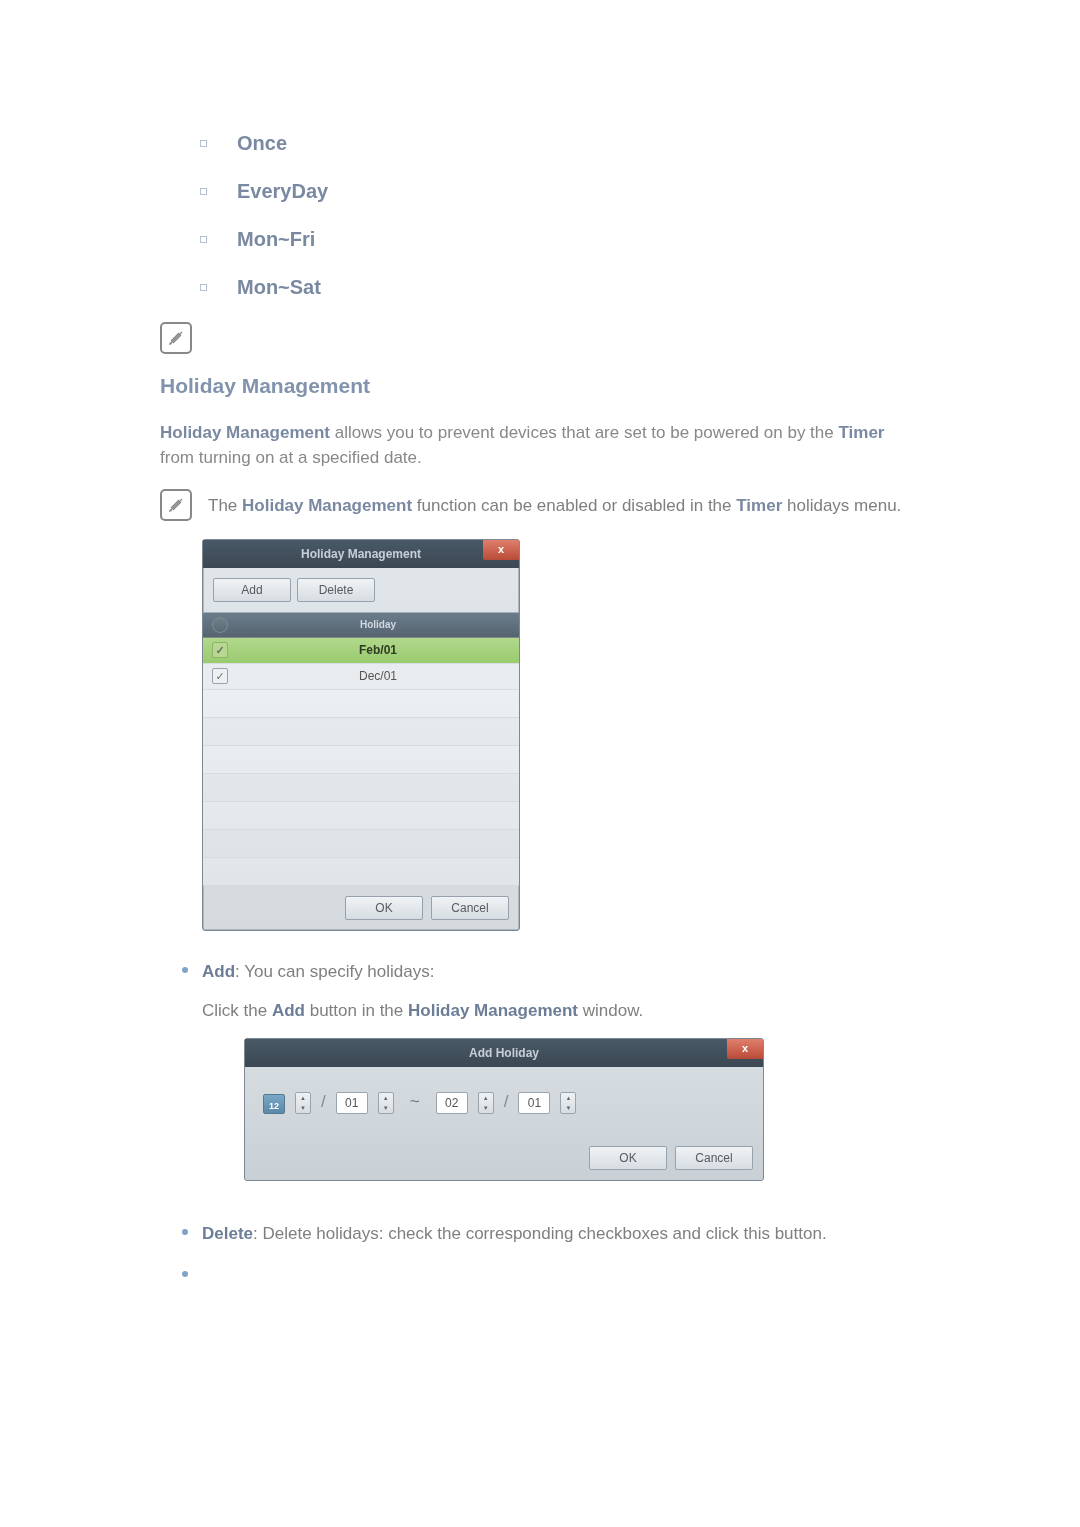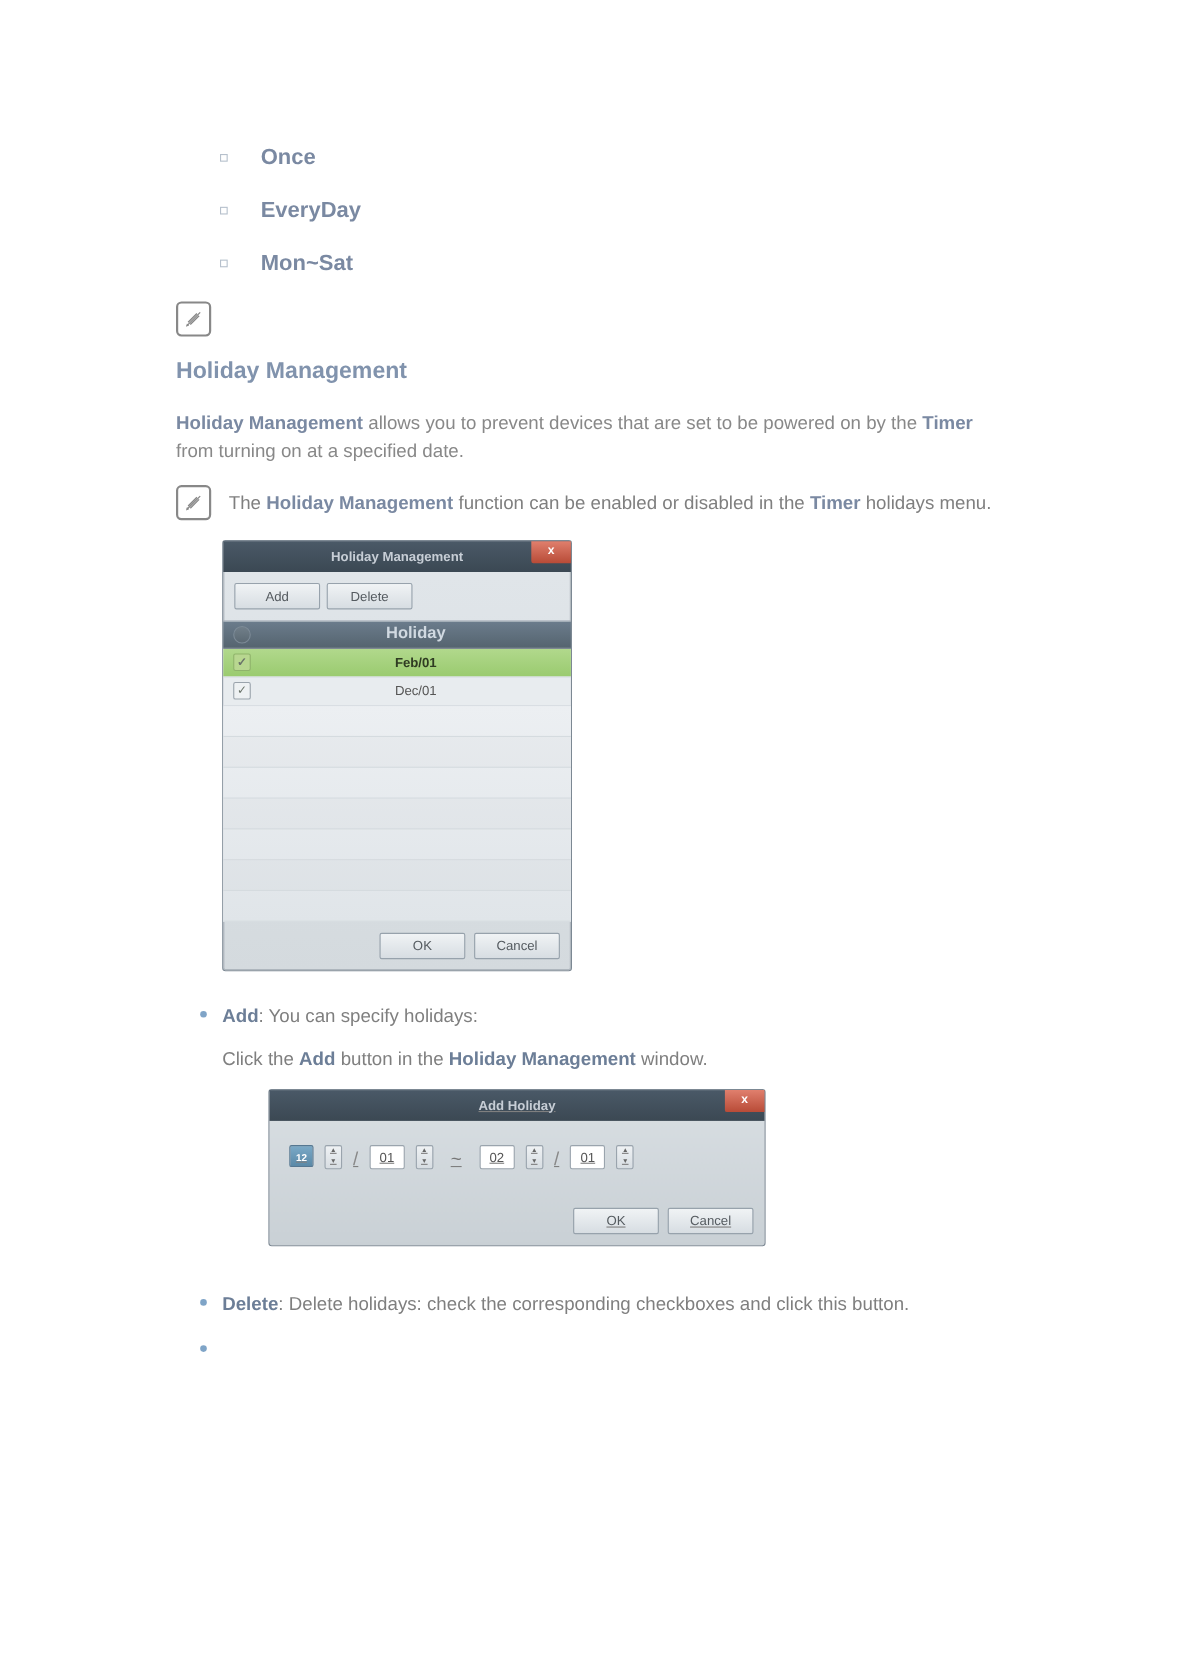--- a/index.html
+++ b/index.html
@@ -75,21 +75,21 @@
     border: 1px solid #97a2ac;
     border-radius: 2px;
     display: inline-flex; align-items: center; justify-content: center;
     color: #555b60; font-size: 12px;
   }
   .tbl-head {
     height: 26px;
     background: linear-gradient(#6b7c8c,#55646f);
     color: #d0d9e1;
     display: flex; align-items: center;
-    font-weight: bold; font-size: 15px;
+    font-weight: bold; font-size: 10px;
     border-top: 1px solid #a4adb6;
     border-bottom: 1px solid #7e8992;
   }
   .tbl-head .chk-col { width: 34px; display:flex; justify-content:center; }
   .tbl-head .hol-col { flex: 1; text-align: center; }
   .tbl-body { background: #e8ecef; }
   .tbl-row {
     height: 26px; display: flex; align-items: center;
     border-bottom: 1px solid #d8dde1;
   }
@@ -108,30 +108,29 @@
     width: 16px; height: 16px; border: 1px solid #9aa3ac; border-radius: 2px;
     background: #eef1f3; display:inline-flex; align-items:center; justify-content:center;
     font-size: 11px; color: #6a736a;
   }
   .chk.green { background: #b8d790; border-color:#8fb36b; }
   .head-chk { width:16px; height:16px; border:1px solid #7d8b97; border-radius:8px; background: linear-gradient(#717f8a,#5b6973); }
 
   
   .dialog2 {
     margin-left: 42px;
-    width: 452px;
+    width: 520px;
     background: linear-gradient(#d9dfe3,#c9d0d5);
     border: 1px solid #7c8893;
     border-radius: 3px;
     margin-bottom: 24px;
-    text-decoration: underline;
   }
   .d2-body {
     padding: 22px 18px;
-    display: flex; align-items: flex-start; gap: 10px;
+    display: flex; align-items: flex-end; gap: 10px;
     color:#666;
   }
   .cal-icon {
     width: 22px; height: 20px;
     background: linear-gradient(#7aa9c7,#5a89a7);
     border:1px solid #557791;
     border-radius:2px;
     position:relative;
     display:flex; align-items:flex-end; justify-content:center;
     color:#fff; font-size:9px; font-weight:bold;
@@ -168,20 +167,24 @@
   <li>
       <span class="sq"></span>
       <span class="sq-label">Once</span>
     </li>
   <li>
       <span class="sq"></span>
       <span class="sq-label">EveryDay</span>
     </li>
   <li>
       <span class="sq"></span>
+      <span class="sq-label">Mon~Fri</span>
+    </li>
+  <li>
+      <span class="sq"></span>
       <span class="sq-label">Mon~Sat</span>
     </li>
 </ul>
 
 <div class="note-icon">
   <svg width="20" height="20" viewBox="0 0 20 20">
       <path d="M4 16 L16 4 M5 13 L13 5 M7 15 L15 7" stroke="#888" stroke-width="1.2" fill="none"></path>
       <path d="M3 17 L6 16 L4 14 Z" fill="#888"></path>
     </svg>
 </div>

